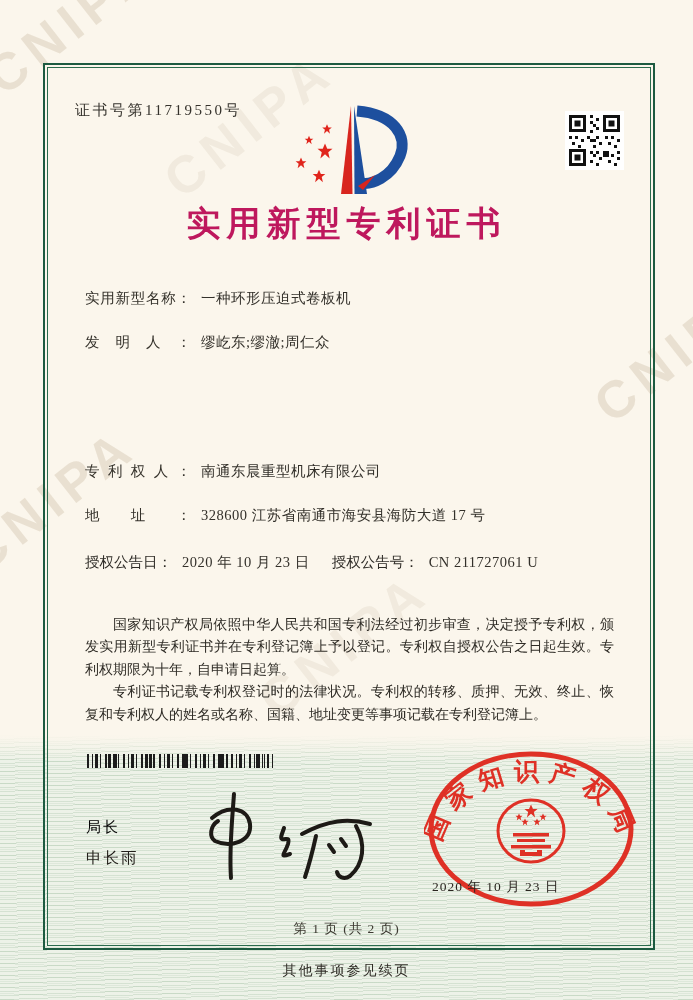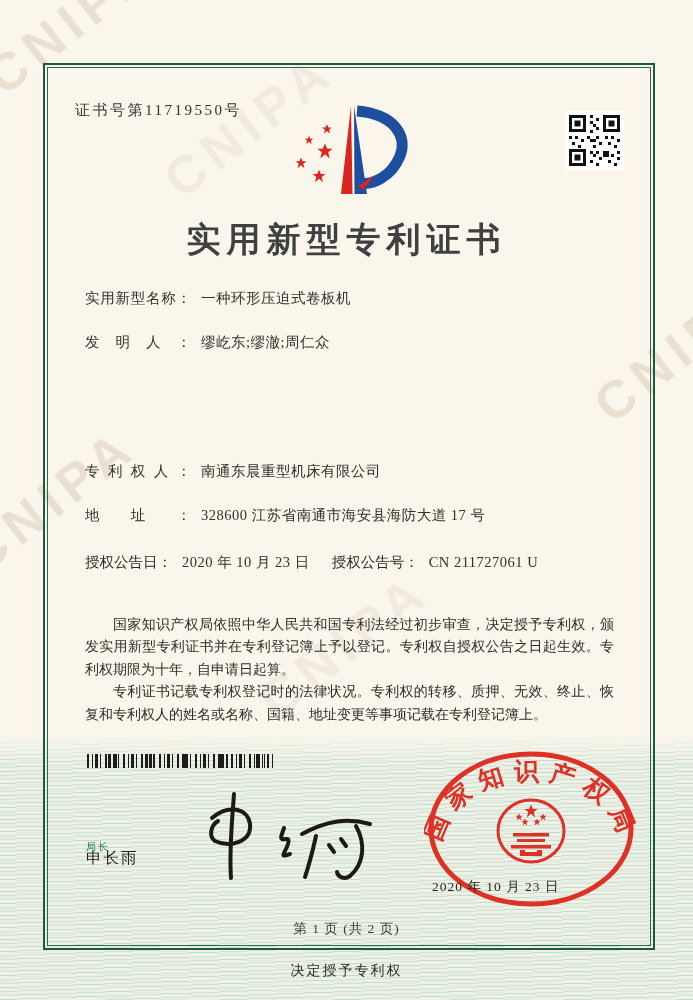--- a/index.html
+++ b/index.html
@@ -43,38 +43,38 @@
   .wm.light{color:rgba(210,198,178,0.25);}
   .cert-no{
     position:absolute;left:75px;top:101px;
     font-size:15px;letter-spacing:2.5px;color:#35322c;
   }
   .logo{position:absolute;left:278px;top:96px;width:140px;height:110px;}
   .qr{position:absolute;left:565px;top:111px;width:59px;height:59px;background:#fff;}
   .title{
     position:absolute;left:0;right:0;top:201px;
     text-align:center;font-size:34px;font-weight:bold;
-    letter-spacing:6px;color:#404040;margin-top:16px;
+    letter-spacing:6px;color:#be185d;
   }
   .row{position:absolute;left:85px;width:530px;font-size:14.5px;white-space:nowrap;}
   .lbl{display:inline-block;width:106px;text-align:justify;text-align-last:justify;color:#35322b;}
   .val{margin-left:10px;letter-spacing:0.5px;color:#33302a;}
   .row2 .pair2{margin-left:22px;}
   .bodytext{
     position:absolute;left:85px;top:614px;width:529px;
     font-size:14px;line-height:22.4px;text-align:justify;color:#2f2c26;
   }
   .bodytext p{margin:0;text-indent:2em;}
   .barcode{
     position:absolute;left:87px;top:754px;width:187px;height:14px;
     background-image:
       repeating-linear-gradient(90deg,#1c1c1c 0 2px,transparent 2px 5px,#1c1c1c 5px 6px,transparent 6px 8px,#1c1c1c 8px 11px,transparent 11px 13px,#1c1c1c 13px 14px,transparent 14px 18px),
       repeating-linear-gradient(90deg,transparent 0 21px,#1c1c1c 21px 24px,transparent 24px 29px,#1c1c1c 29px 30px,transparent 30px 37px);
   }
-  .director{position:absolute;left:86px;top:818px;font-size:10px;color:#15803d;letter-spacing:2px;margin-top:22px;}
+  .director{position:absolute;left:86px;top:818px;font-size:15px;color:#000000;letter-spacing:2px;}
   .director-name{position:absolute;left:86px;top:848px;font-size:15.5px;color:#23201b;letter-spacing:2px;}
   .signature{position:absolute;left:198px;top:788px;width:195px;height:95px;}
   .seal{position:absolute;left:424px;top:749px;width:214px;height:160px;opacity:0.93;}
   .seal-date{
     position:absolute;left:432px;top:878px;width:140px;
     font-size:13.5px;color:#2a2520;letter-spacing:1px;white-space:nowrap;
   }
   .page-info{position:absolute;left:0;right:0;top:920px;text-align:center;font-size:13.5px;color:#3c3931;letter-spacing:1px;font-family:Liberation Serif, serif;}
   .foot-note{position:absolute;left:0;right:0;top:962px;text-align:center;font-size:14px;color:#2f2c26;letter-spacing:2px;}
 </style>
@@ -224,15 +224,15 @@
       <rect x="93" y="90" width="28" height="3"></rect>
       <rect x="87" y="96" width="40" height="3.5"></rect>
       <rect x="96" y="101" width="5" height="6"></rect>
       <rect x="113" y="101" width="5" height="6"></rect>
       <rect x="101" y="103" width="12" height="4"></rect>
     </g>
   </svg>
   <div class="seal-date">2020 年 10 月 23 日</div>
 
   <div class="page-info">第 1 页 (共 2 页)</div>
-  <div class="foot-note">决定授予专利权</div>
+  <div class="foot-note">其他事项参见续页</div>
 
 </div>
 
 </body></html>

